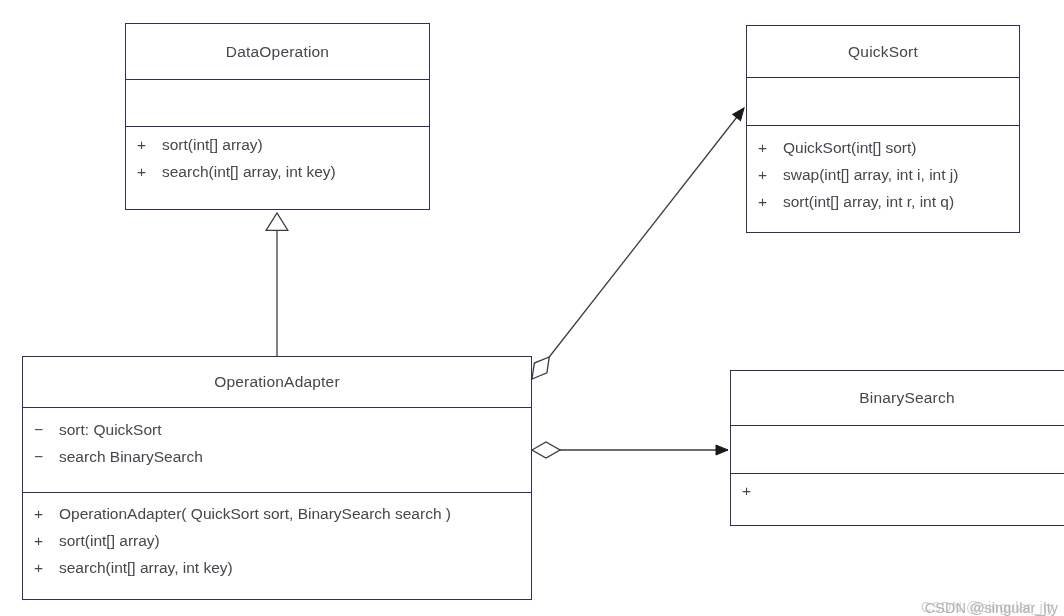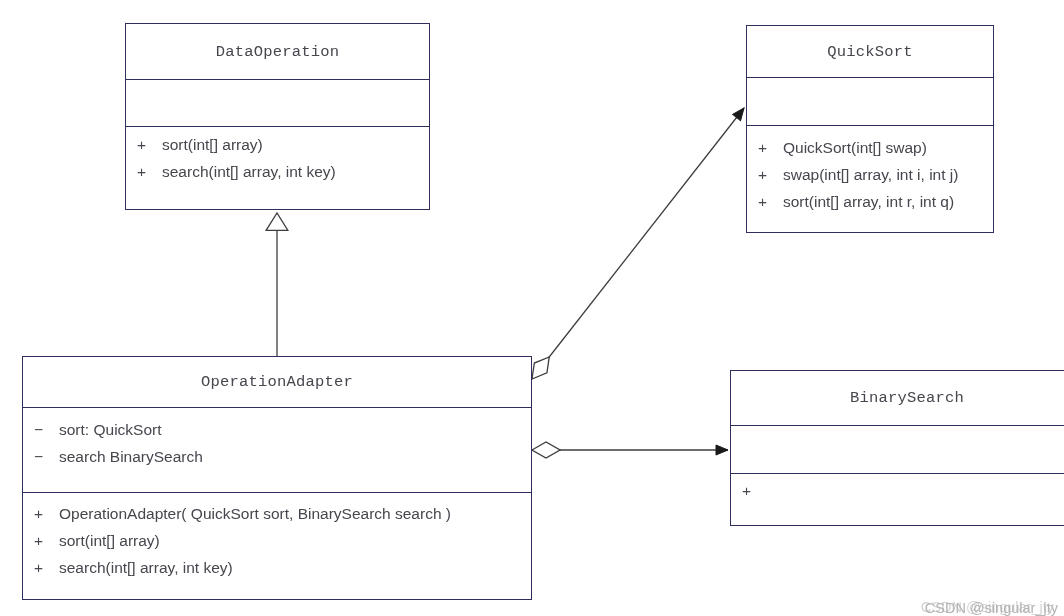--- a/index.html
+++ b/index.html
@@ -32,21 +32,20 @@
     flex-direction: column;
     color: #46464e;
   }
   .uml-title {
     display: flex;
     align-items: center;
     justify-content: center;
     font-size: 15.5px;
     letter-spacing: 0.2px;
     box-sizing: border-box;
-    font-family: Liberation Mono, monospace;
   }
   .uml-sec {
     border-top: 1.5px solid #2e2e5f;
     box-sizing: border-box;
     padding: 11px 4px 0 11px;
   }
   .mrow {
     display: flex;
     align-items: baseline;
     height: 27px;
@@ -116,27 +115,27 @@
         <span class="vis">+</span>
         <span class="sig">sort(int[] array)</span>
       </div>
       <div class="mrow">
         <span class="vis">+</span>
         <span class="sig">search(int[] array, int key)</span>
       </div>
     </div>
   </div>
 
-  <div class="uml-class" style="left:746px; top:25px; width:248px; height:208px;">
+  <div class="uml-class" style="left:746px; top:25px; width:274px; height:208px;">
     <div class="uml-title" style="height:51px;">QuickSort</div>
     <div class="uml-sec" style="height:48px;"></div>
     <div class="uml-sec" style="flex:1; padding-top:13px;">
       <div class="mrow">
         <span class="vis">+</span>
-        <span class="sig">QuickSort(int[] swap)</span>
+        <span class="sig">QuickSort(int[] sort)</span>
       </div>
       <div class="mrow">
         <span class="vis">+</span>
         <span class="sig">swap(int[] array, int i, int j)</span>
       </div>
       <div class="mrow">
         <span class="vis">+</span>
         <span class="sig">sort(int[] array, int r, int q)</span>
       </div>
     </div>

